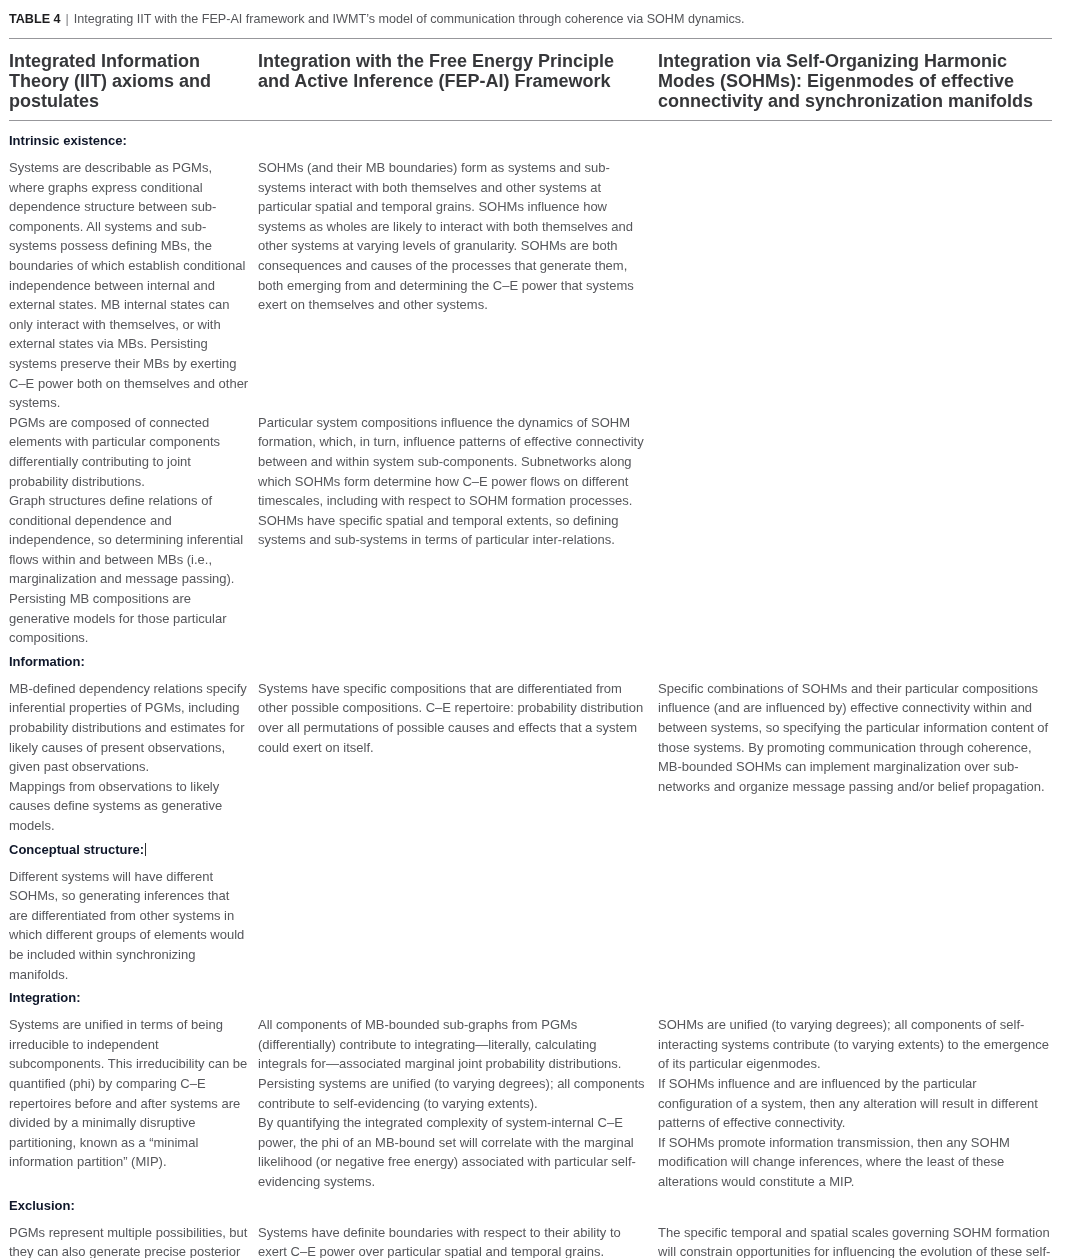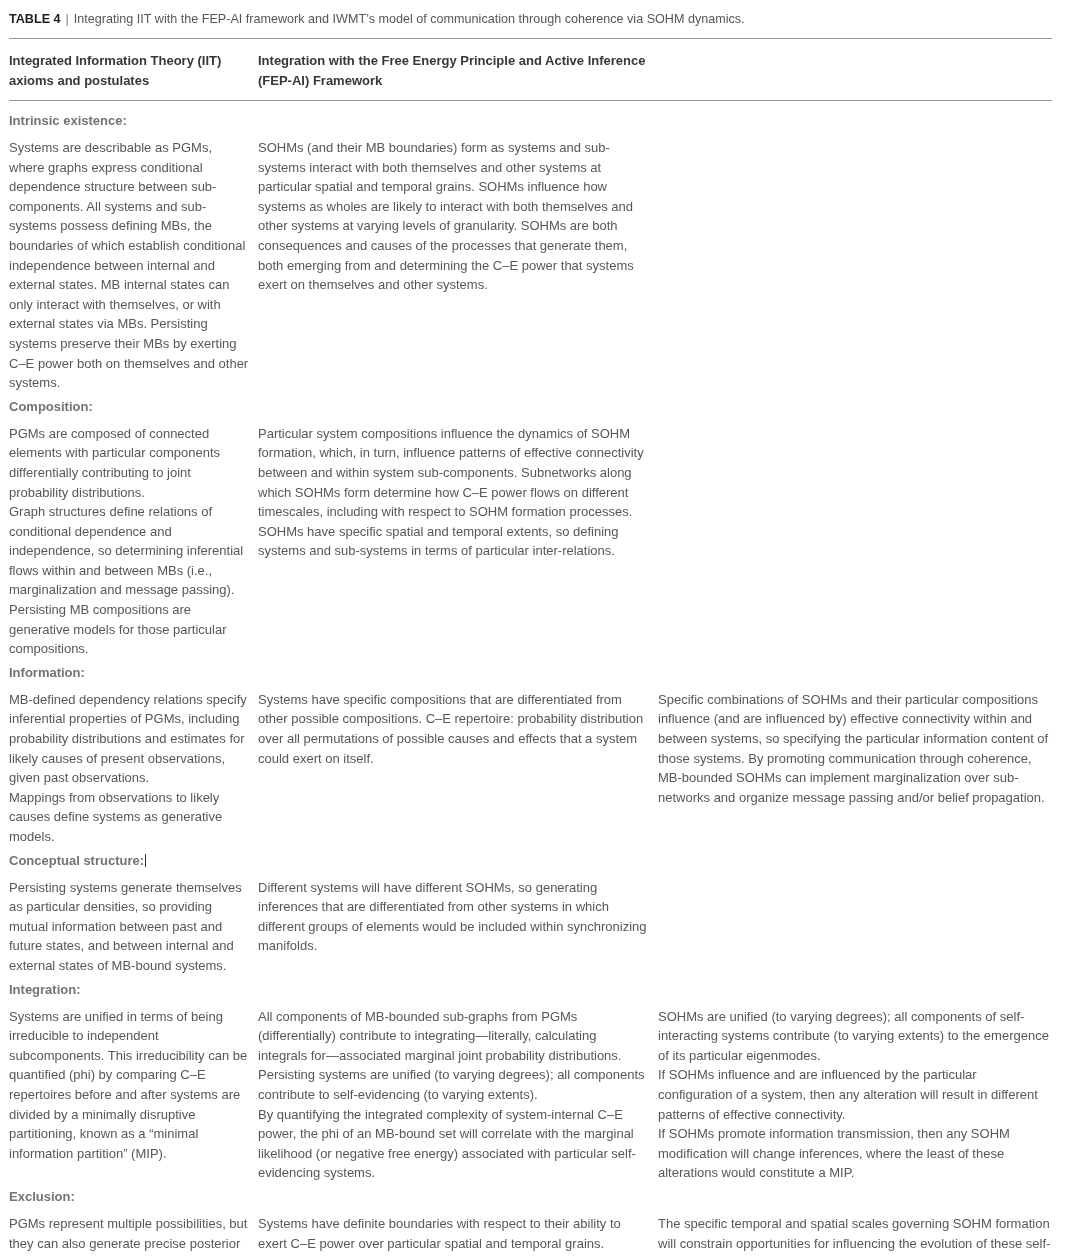--- a/index.html
+++ b/index.html
@@ -43,25 +43,25 @@
     grid-template-columns: 240px 391px 1fr;
     column-gap: 9px;
   }
   .header-grid {
     padding: 12px 0 9px 0;
   }
   .col-header {
     font-weight: bold;
     color: #36373a;
     line-height: 20px;
-    font-size: 13px;
+    font-size: 18px;
   }
   .section-heading {
     font-weight: bold;
-    color: #737373;
+    color: #0f172a;
     font-size: 13px;
     line-height: 16px;
     margin: 6px 0 9px 0;
   }
   .section-heading.first {
     margin-top: 12px;
   }
   .cell {
     line-height: 19.6px;
     white-space: pre-line; 
@@ -88,49 +88,48 @@
 
   <div class="caption">
     <span class="tlabel">TABLE 4</span><span class="tsep">|</span><span>Integrating IIT with the FEP-AI framework and IWMT’s model of communication through coherence via SOHM dynamics.</span>
   </div>
 
   <div class="rule"></div>
 
   <div class="grid header-grid">
     <div class="col-header">Integrated Information Theory (IIT) axioms and postulates</div>
     <div class="col-header">Integration with the Free Energy Principle and Active Inference (FEP-AI) Framework</div>
+    <div class="col-header">Integration via Self-Organizing Harmonic Modes (SOHMs): Eigenmodes of effective connectivity and synchronization manifolds</div>
   </div>
 
   <div class="rule"></div>
 
   <div class="section-heading first">Intrinsic existence:</div>
   <div class="grid">
     <div class="cell">Systems are describable as PGMs, where graphs express conditional dependence structure between sub-components. All systems and sub-systems possess defining MBs, the boundaries of which establish conditional independence between internal and external states. MB internal states can only interact with themselves, or with external states via MBs. Persisting systems preserve their MBs by exerting C–E power both on themselves and other systems.</div>
     <div class="cell">SOHMs (and their MB boundaries) form as systems and sub-systems interact with both themselves and other systems at particular spatial and temporal grains. SOHMs influence how systems as wholes are likely to interact with both themselves and other systems at varying levels of granularity. SOHMs are both consequences and causes of the processes that generate them, both emerging from and determining the C–E power that systems exert on themselves and other systems.</div>
   </div>
 
-  <div class="section-heading">Composition:</div>
   <div class="grid">
     <div class="cell">PGMs are composed of connected elements with particular components differentially contributing to joint probability distributions.
 Graph structures define relations of conditional dependence and independence, so determining inferential flows within and between MBs (i.e., marginalization and message passing).
 Persisting MB compositions are generative models for those particular compositions.</div>
     <div class="cell">Particular system compositions influence the dynamics of SOHM formation, which, in turn, influence patterns of effective connectivity between and within system sub-components. Subnetworks along which SOHMs form determine how C–E power flows on different timescales, including with respect to SOHM formation processes. SOHMs have specific spatial and temporal extents, so defining systems and sub-systems in terms of particular inter-relations.</div>
   </div>
 
   <div class="section-heading">Information:</div>
   <div class="grid">
     <div class="cell">MB-defined dependency relations specify inferential properties of PGMs, including probability distributions and estimates for likely causes of present observations, given past observations.
 Mappings from observations to likely causes define systems as generative models.</div>
     <div class="cell">Systems have specific compositions that are differentiated from other possible compositions. C–E repertoire: probability distribution over all permutations of possible causes and effects that a system could exert on itself.</div>
     <div class="cell">Specific combinations of SOHMs and their particular compositions influence (and are influenced by) effective connectivity within and between systems, so specifying the particular information content of those systems. By promoting communication through coherence, MB-bounded SOHMs can implement marginalization over sub-networks and organize message passing and/or belief propagation.</div>
   </div>
 
   <div class="section-heading"><span>Conceptual structure:</span><span class="caret"></span></div>
   <div class="grid">
-    <div class="cell">Persisting systems generate themselves as particular densities, so providing mutual information between past and future states, and between internal and external states of MB-bound systems.</div>
     <div class="cell">Different systems will have different SOHMs, so generating inferences that are differentiated from other systems in which different groups of elements would be included within synchronizing manifolds.</div>
   </div>
 
   <div class="section-heading">Integration:</div>
   <div class="grid">
     <div class="cell">Systems are unified in terms of being irreducible to independent subcomponents. This irreducibility can be quantified (phi) by comparing C–E repertoires before and after systems are divided by a minimally disruptive partitioning, known as a “minimal information partition” (MIP).</div>
     <div class="cell">All components of MB-bounded sub-graphs from PGMs (differentially) contribute to integrating—literally, calculating integrals for—associated marginal joint probability distributions.
 Persisting systems are unified (to varying degrees); all components contribute to self-evidencing (to varying extents).
 By quantifying the integrated complexity of system-internal C–E power, the phi of an MB-bound set will correlate with the marginal likelihood (or negative free energy) associated with particular self-evidencing systems.</div>
     <div class="cell">SOHMs are unified (to varying degrees); all components of self-interacting systems contribute (to varying extents) to the emergence of its particular eigenmodes.

